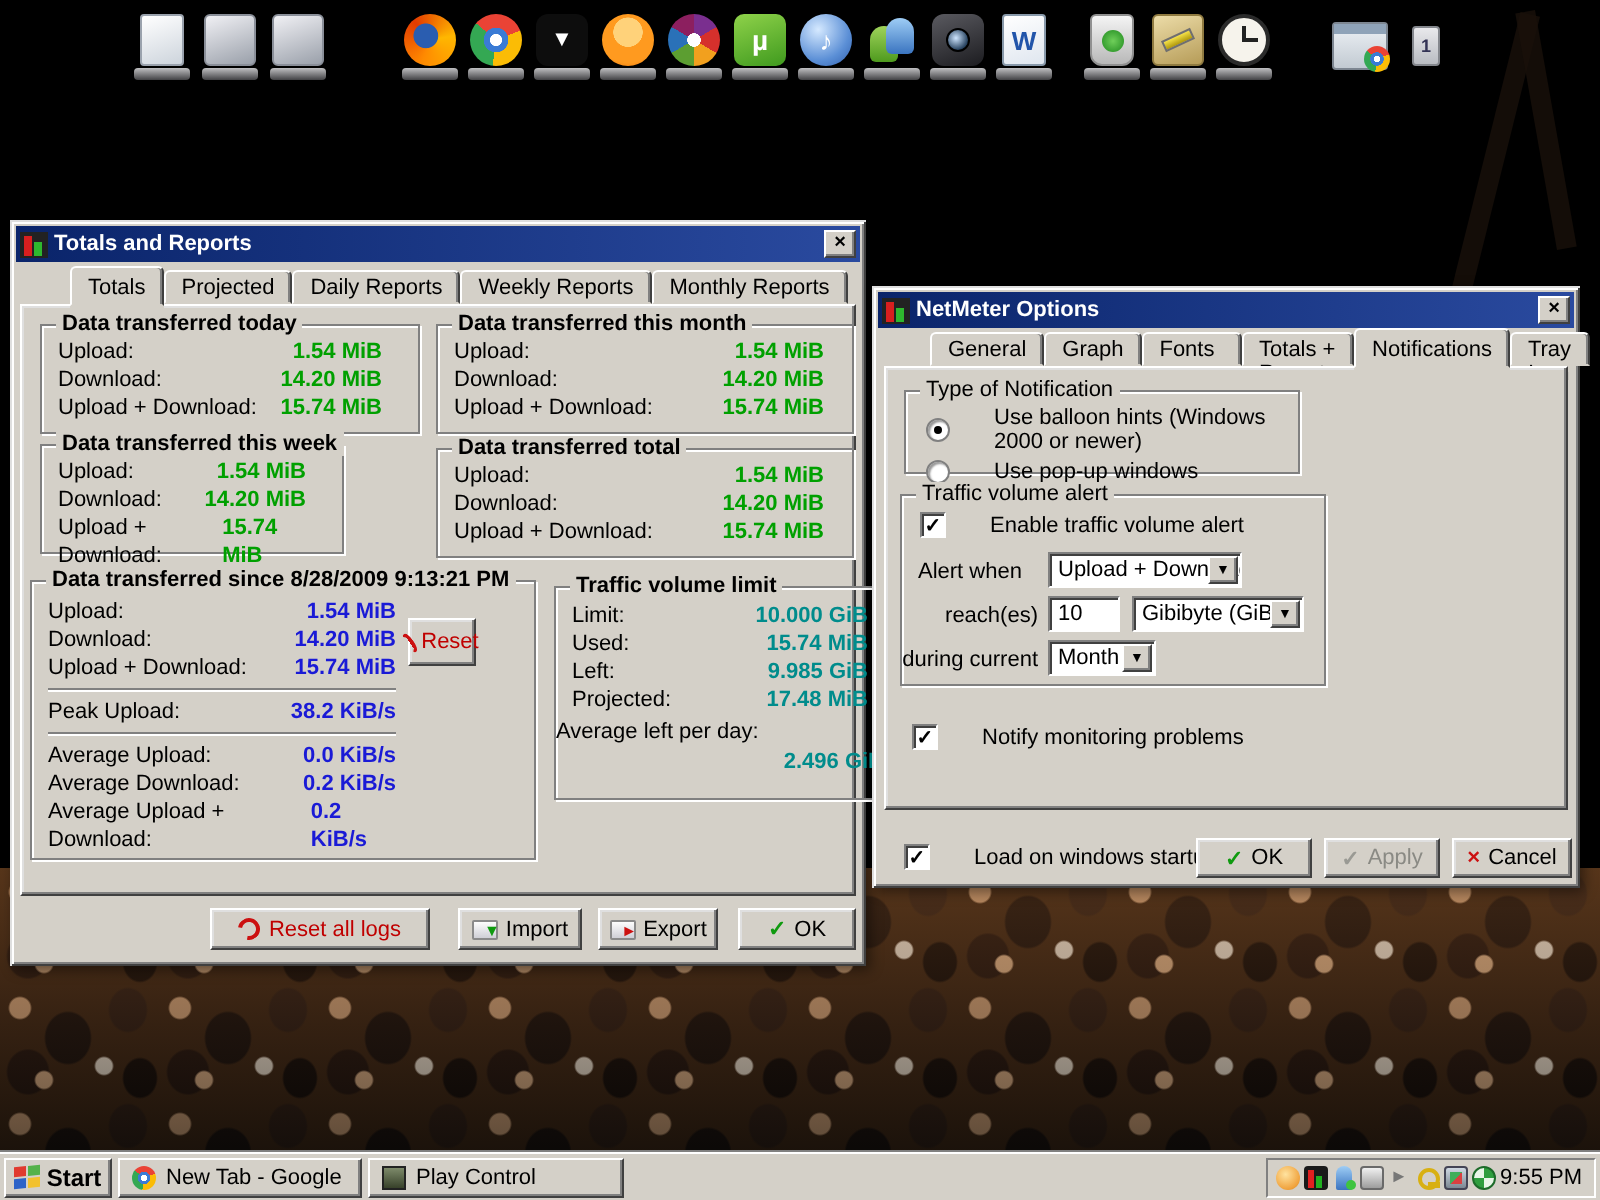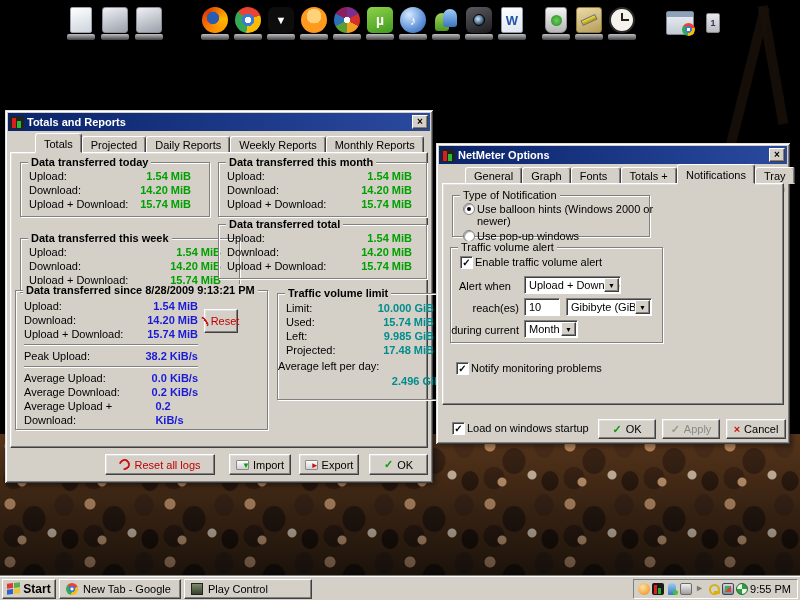--- a/index.html
+++ b/index.html
@@ -92,21 +92,21 @@
     background:linear-gradient(90deg,#0a246a,#2a4a9f); color:#fff; font-weight:bold;
     display:flex; align-items:center; gap:3px; padding:0 2px; }
   .titlebar .ttl { flex:1; white-space:nowrap; overflow:hidden; }
   .app-ic { width:14px; height:13px; background:#222; display:inline-flex; align-items:flex-end; gap:1px; padding:1px 2px; }
   .app-ic b { display:block; width:4px; }
   .app-ic .r { height:10px; background:#d81f1f; }
   .app-ic .g { height:7px;  background:#2eb82e; }
   .xbtn { width:16px; height:14px; background:#d4d0c8; color:#000; font-size:10px; font-weight:bold; line-height:12px;
     text-align:center; border:1px solid; border-color:#fff #404040 #404040 #fff; box-shadow:inset -1px -1px 0 #808080; }
 
-  .tabstrip { position:absolute; display:flex; align-items:flex-end; height:20px;padding-left:22px; }
+  .tabstrip { position:absolute; display:flex; align-items:center; height:20px;padding-left:22px; }
   .tab { background:#d4d0c8; border:1px solid; border-color:#fff #404040 #d4d0c8 #fff; box-shadow:inset -1px 0 0 #808080;
     border-radius:3px 3px 0 0; padding:2px 8px 2px 8px; height:17px; color:#000; }
   .tab.active { height:20px; font-weight:normal; z-index:5; position:relative; padding-top:4px;
     box-shadow:inset -1px 0 0 #808080, 0 2px 0 #d4d0c8; }
   .tabpage { position:absolute; background:#d4d0c8; border:1px solid; border-color:#fff #404040 #404040 #fff;
     box-shadow:inset -1px -1px 0 #808080, inset 1px 1px 0 #dfdfdf; }
 
   .grp { position:absolute; border:1px solid #808080; box-shadow:1px 1px 0 #fff, inset 1px 1px 0 #fff; }
   .grp-title { position:absolute; top:-7px; left:7px; background:#d4d0c8; padding:0 3px; font-weight:bold; white-space:nowrap; }
   .row { display:flex; justify-content:space-between; height:14px; line-height:14px; padding:0 8px; }
@@ -126,21 +126,21 @@
   .mf-im { background:linear-gradient(#fdfdfd,#cfcfd6); border:1px solid #8a8a8a; }
   .mf-ex { background:linear-gradient(#fdfdfd,#cfcfd6); border:1px solid #8a8a8a; }
   .mini-folder span { position:absolute; font-size:8px; line-height:8px; right:-2px; top:1px; }
 
   .chk { width:13px; height:13px; background:#fff; border:1px solid; border-color:#808080 #fff #fff #808080;
     box-shadow:inset 1px 1px 0 #404040; display:inline-flex; align-items:center; justify-content:center;
     font-size:10px; font-weight:bold; color:#000; flex:0 0 13px; }
   .radio { width:12px; height:12px; border-radius:50%; background:#fff; border:1px solid #808080;
     box-shadow:inset 1px 1px 1px #999; display:inline-flex; align-items:center; justify-content:center; flex:0 0 12px; }
   .radio.on::after { content:""; width:4px; height:4px; border-radius:50%; background:#000; }
-  .ctl-row { position:absolute; display:flex; gap:2px; }
+  .ctl-row { position:absolute; display:flex; align-items:center; gap:22px; }
 
   .combo { position:absolute; height:18px; background:#fff; border:1px solid; border-color:#808080 #fff #fff #808080;
     box-shadow:inset 1px 1px 0 #404040; padding:1px 18px 0 4px; line-height:15px; white-space:nowrap; overflow:hidden; }
   .combo .arrow { position:absolute; right:1px; top:1px; bottom:1px; width:15px; background:#d4d0c8;
     border:1px solid; border-color:#fff #404040 #404040 #fff; box-shadow:inset -1px -1px 0 #808080;
     display:flex; align-items:center; justify-content:center; font-size:7px; }
   input.sunken { position:absolute; height:18px; background:#fff; border:1px solid; border-color:#808080 #fff #fff #808080;
     box-shadow:inset 1px 1px 0 #404040; padding:0 4px; font-family:"Liberation Sans",sans-serif; font-size:11px; }
 
   
@@ -293,21 +293,21 @@
           <span class="lbl">Download:</span>
           <span class="val v-green">14.20 MiB</span>
         </div>
       <div class="row" style="padding-right:14px">
           <span class="lbl">Upload + Download:</span>
           <span class="val v-green">15.74 MiB</span>
         </div>
     </div>
   </div>
 
-  <div class="grp" style="left:15px; top:128px; width:220px; height:55px">
+  <div class="grp" style="left:15px; top:112px; width:152px; height:55px">
     <span class="grp-title">Data transferred this week</span>
     <div style="padding-top:6px">
       <div class="row" style="padding-right:18px">
           <span class="lbl">Upload:</span>
           <span class="val v-green">1.54 MiB</span>
         </div>
       <div class="row" style="padding-right:18px">
           <span class="lbl">Download:</span>
           <span class="val v-green">14.20 MiB</span>
         </div>

